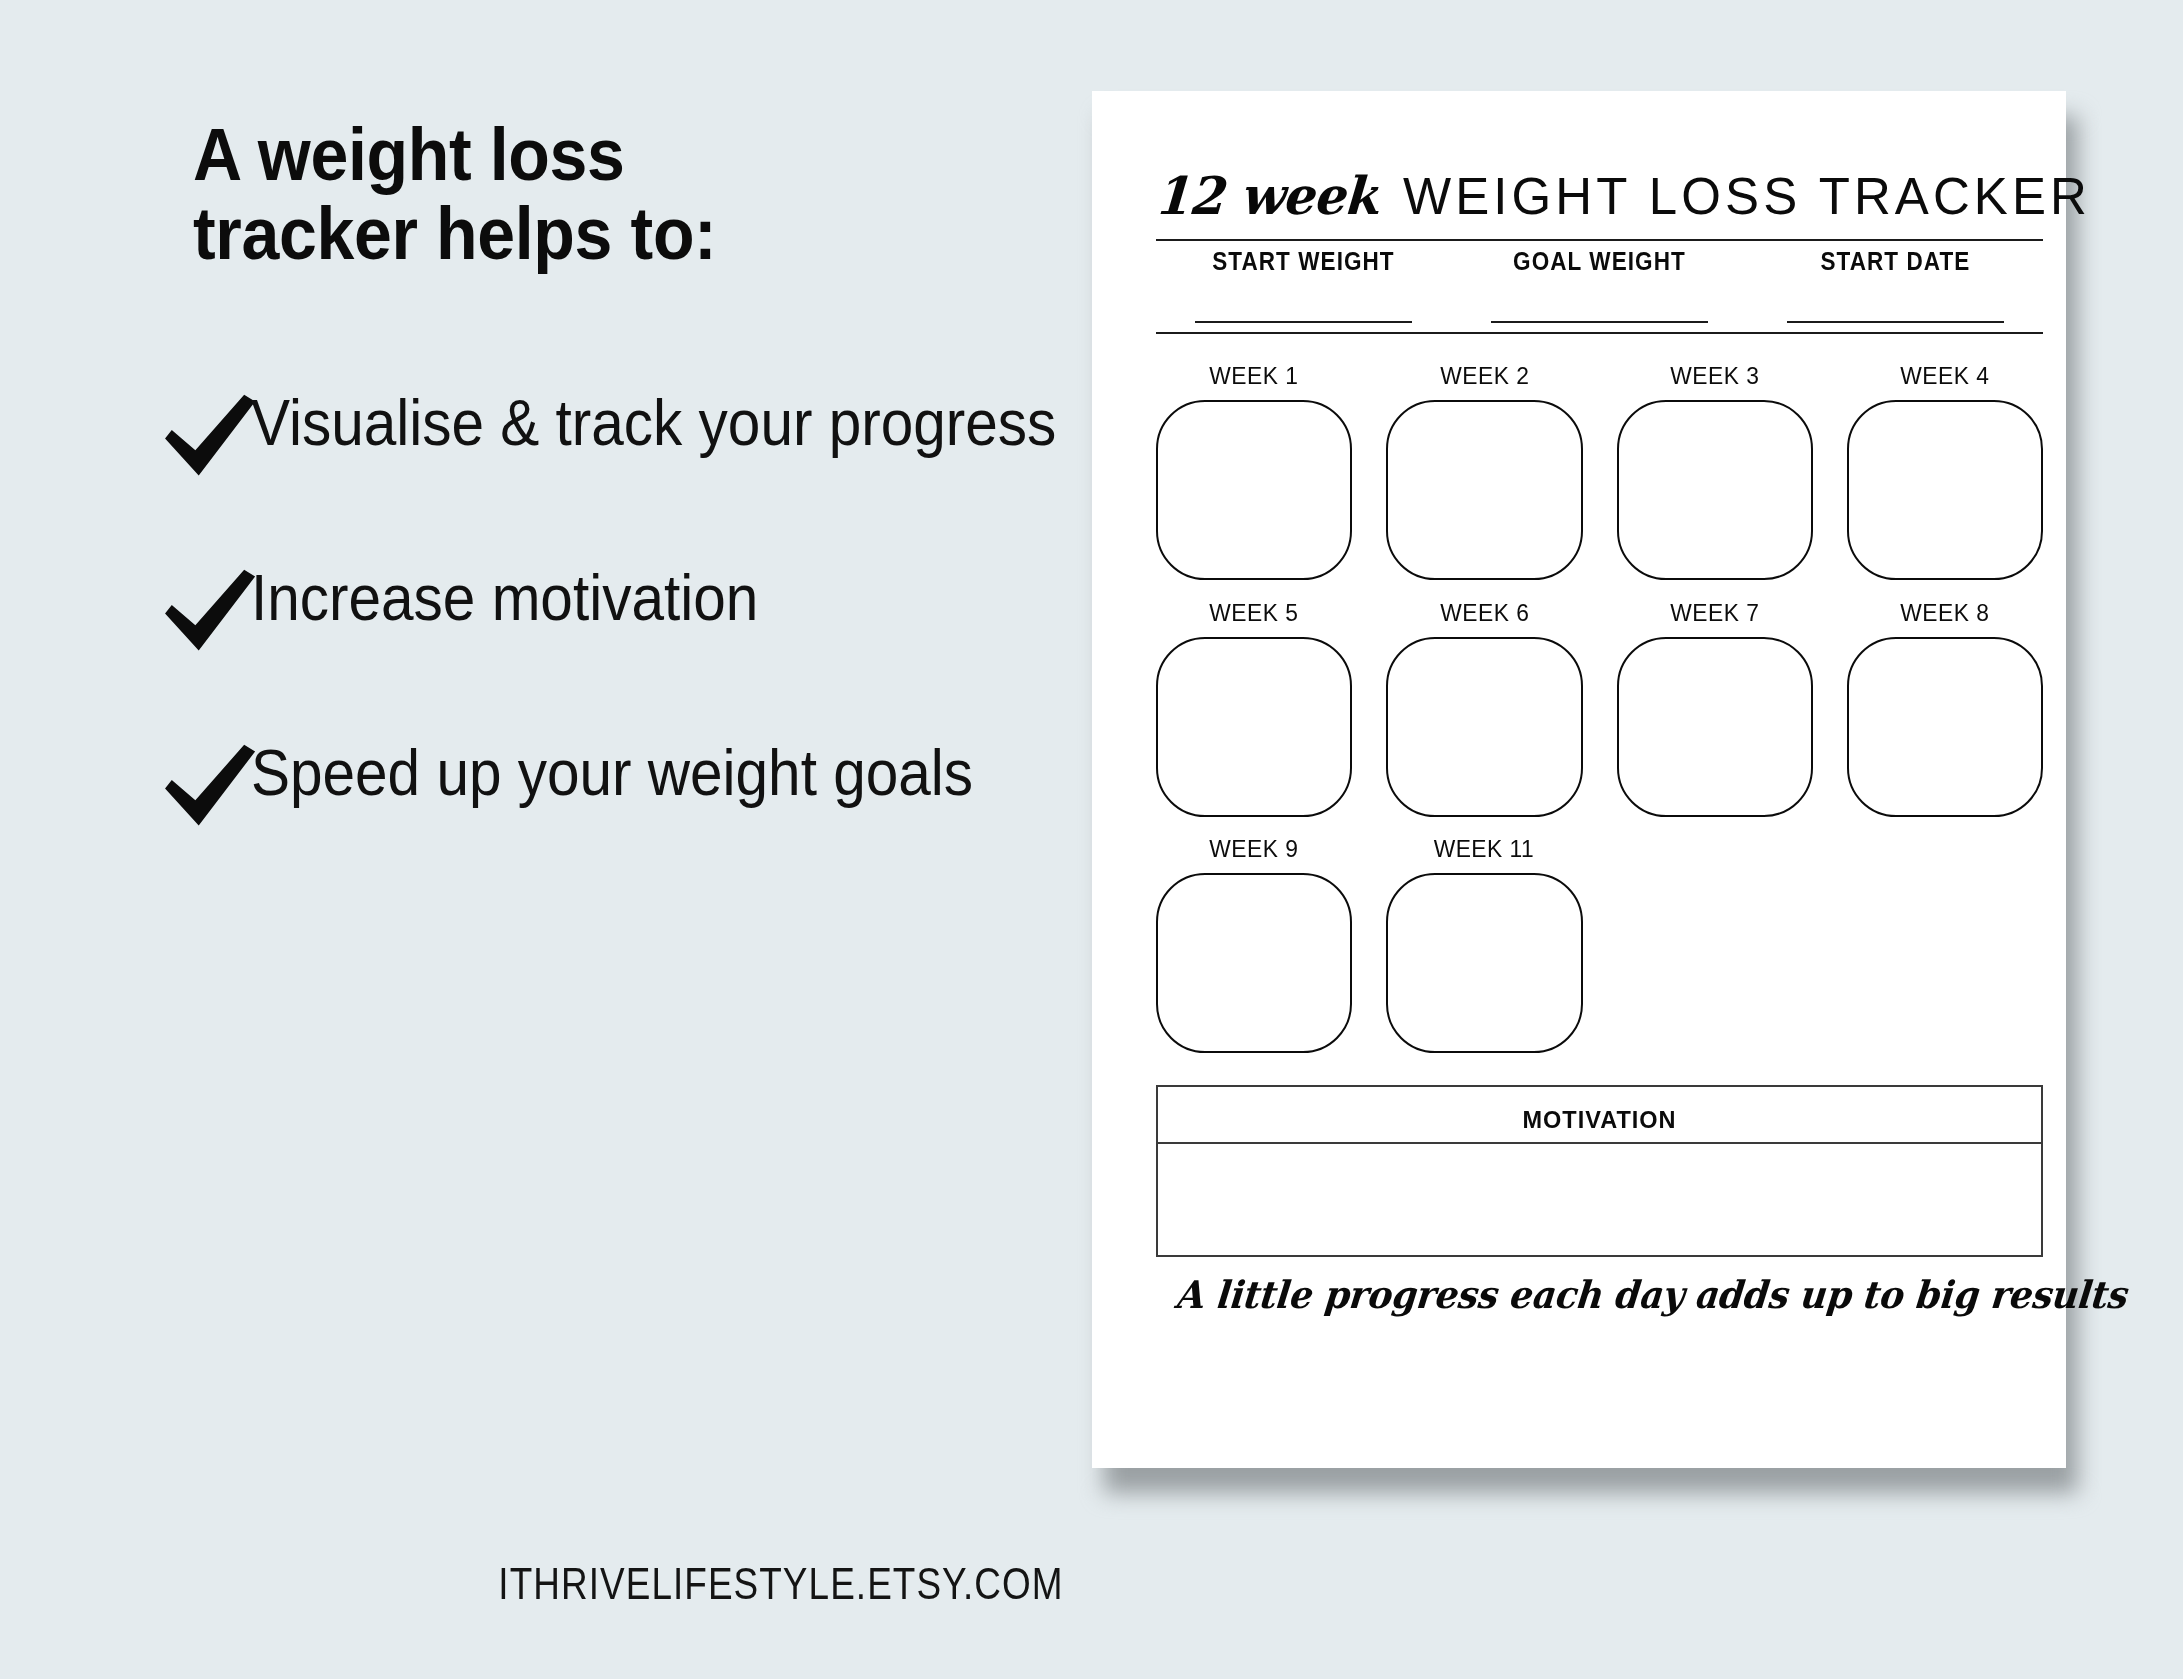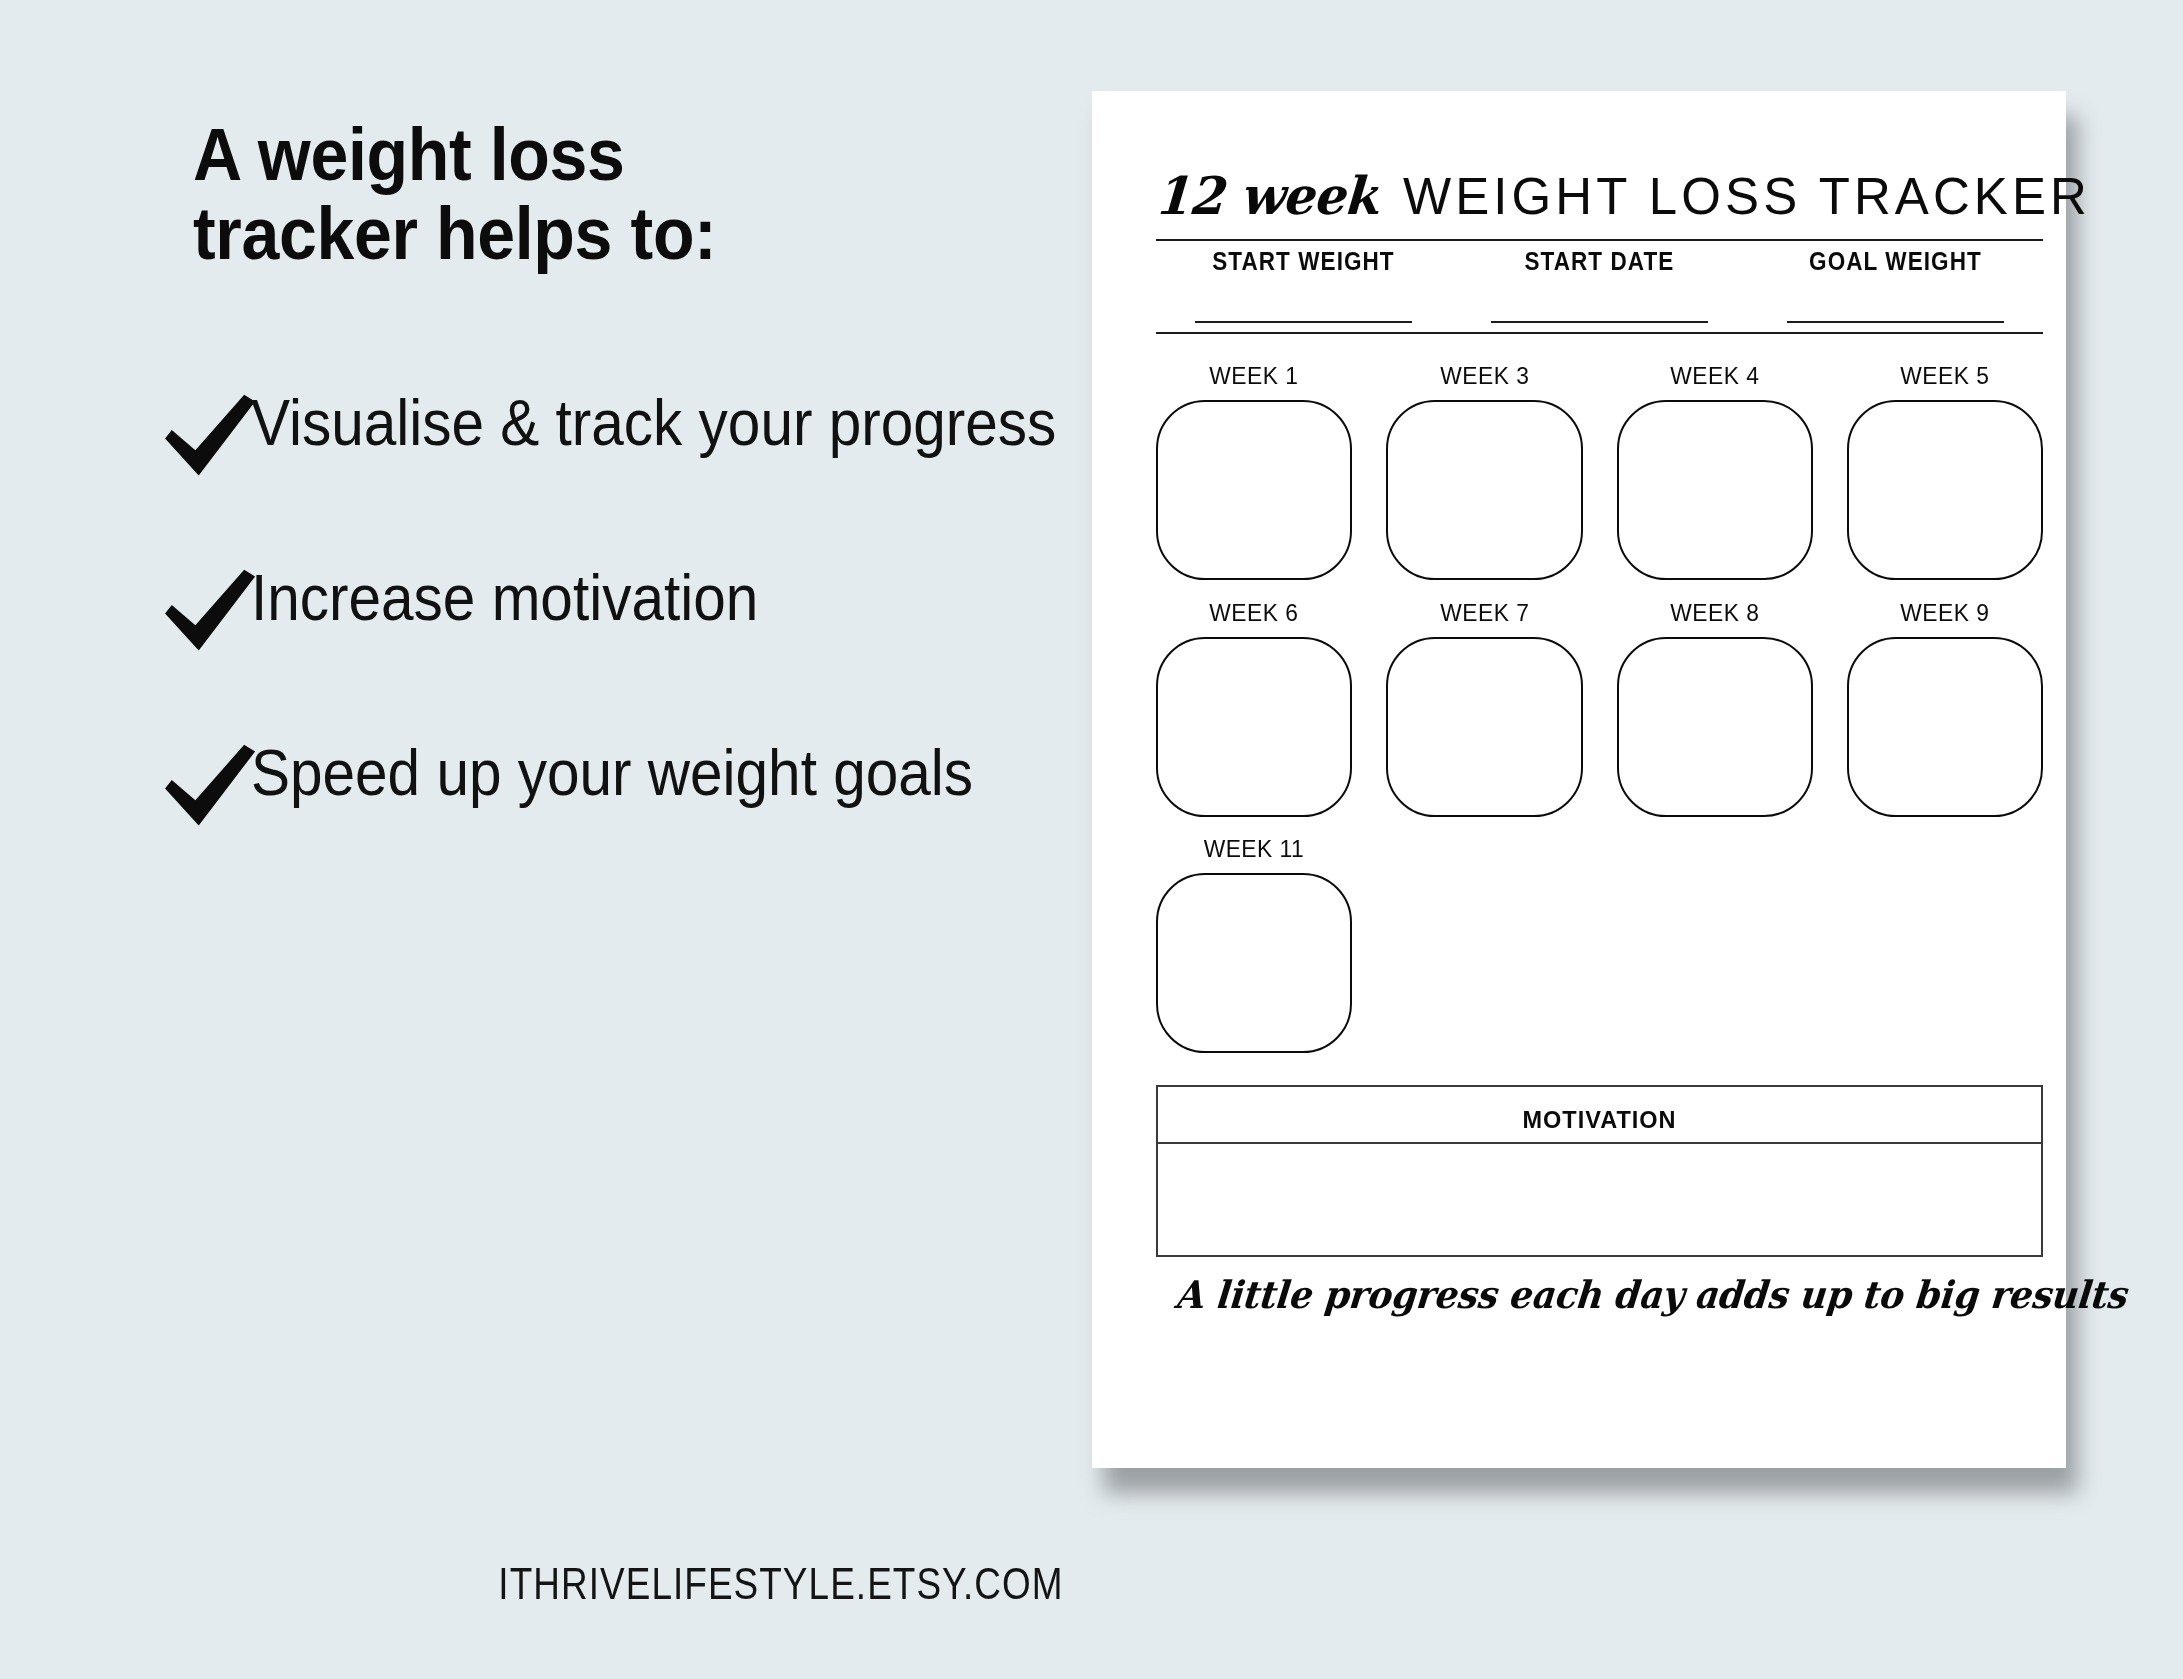--- a/index.html
+++ b/index.html
@@ -297,33 +297,37 @@
       <span id="title-script">12 week</span>
       <span id="title-main">WEIGHT LOSS TRACKER</span>
     </div>
 
     <div id="field-row">
       <div class="field-cell">
         <span class="field-label">START WEIGHT</span>
         <span class="field-line"></span>
       </div>
       <div class="field-cell">
+        <span class="field-label">GOAL WEIGHT</span>
+        <span class="field-line"></span>
+      </div>
+      <div class="field-cell">
         <span class="field-label">START DATE</span>
         <span class="field-line"></span>
       </div>
-      <div class="field-cell">
-        <span class="field-label">GOAL WEIGHT</span>
-        <span class="field-line"></span>
-      </div>
     </div>
 
     <div id="weeks-grid">
 
       <div class="week-cell">
         <span class="week-label">WEEK 1</span>
+        <div class="week-box"></div>
+      </div>
+      <div class="week-cell">
+        <span class="week-label">WEEK 2</span>
         <div class="week-box"></div>
       </div>
       <div class="week-cell">
         <span class="week-label">WEEK 3</span>
         <div class="week-box"></div>
       </div>
       <div class="week-cell">
         <span class="week-label">WEEK 4</span>
         <div class="week-box"></div>
       </div>

